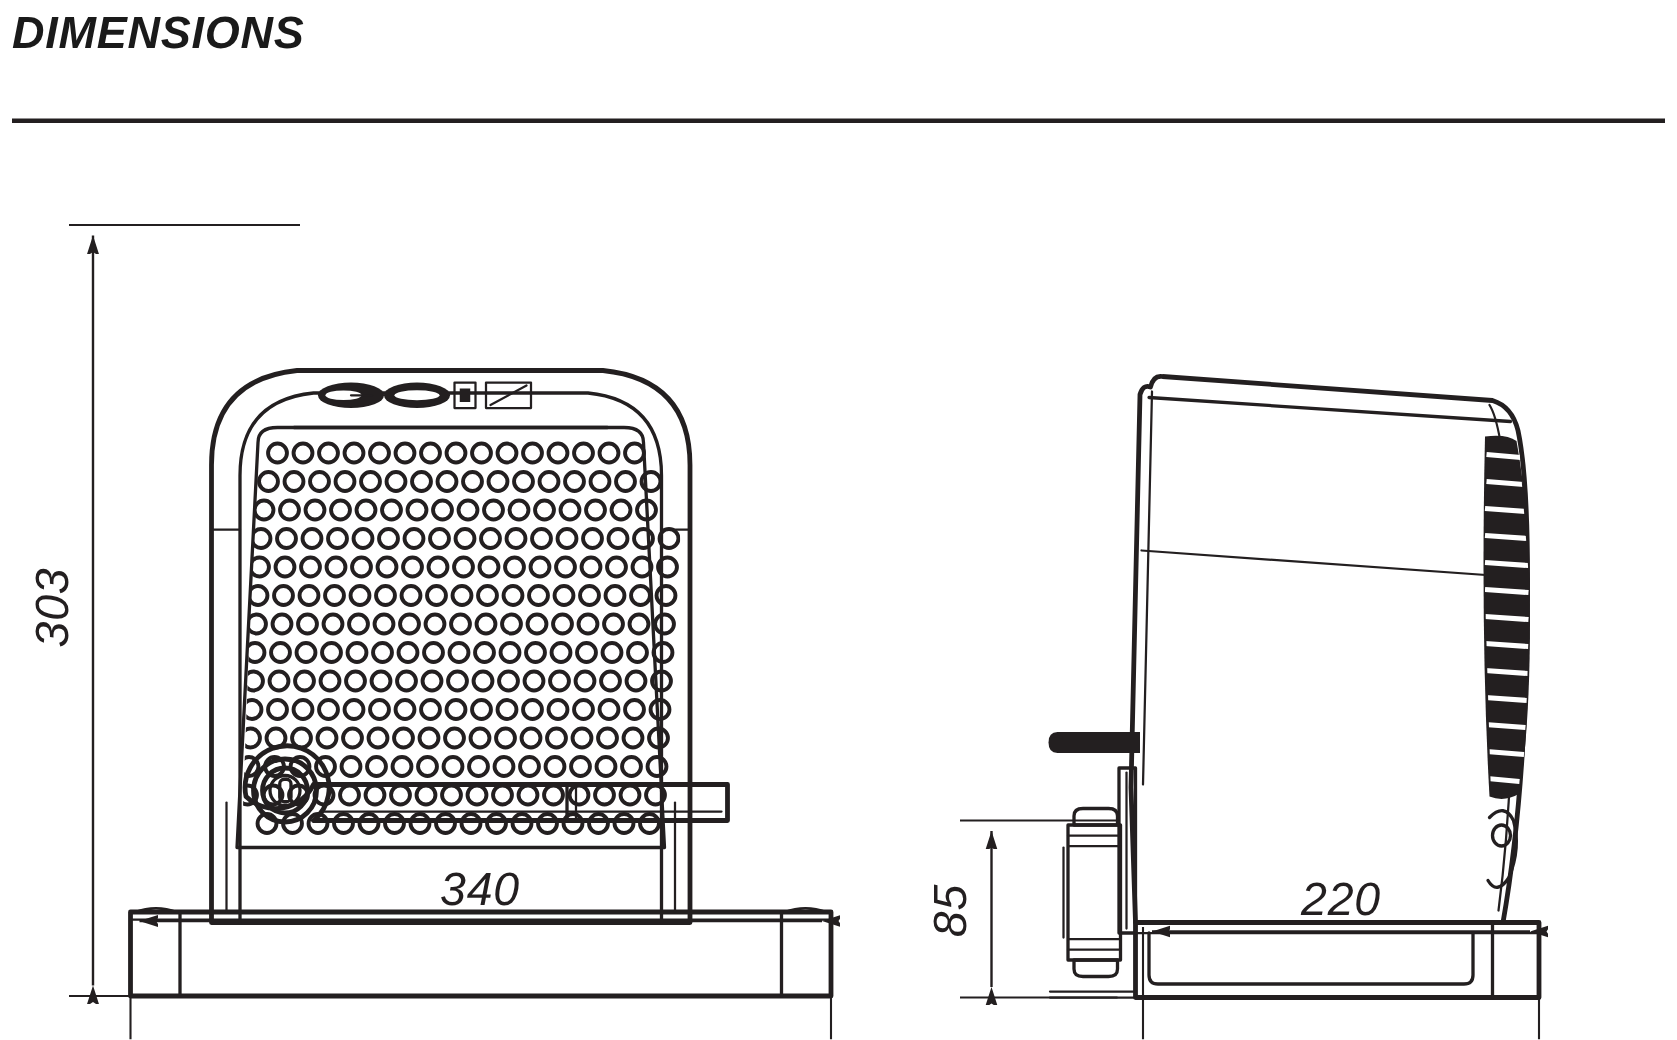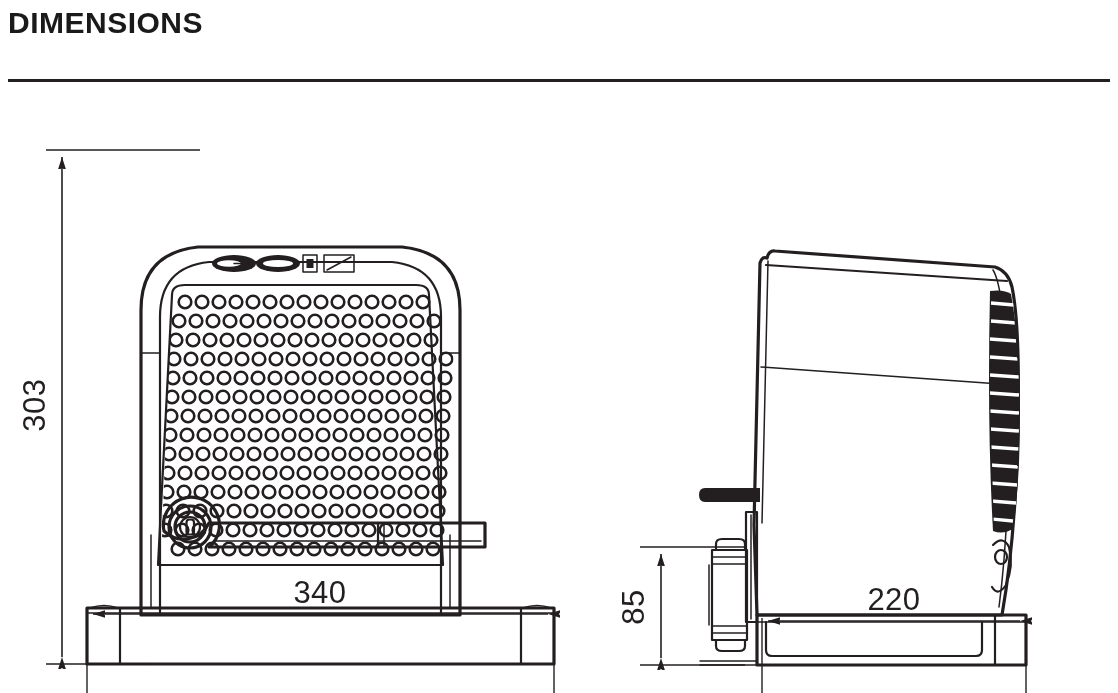--- a/index.html
+++ b/index.html
@@ -12,20 +12,21 @@
     width: 1118px;
     height: 693px;
     position: relative;
     overflow: hidden;
   }
   #page {
     position: relative;
     width: 936px;
     height: 693px;
     background: #ffffff;
+    font-style: italic;
   }
   .page-title {
     position: absolute;
     left: 8px;
     top: 6px;
     font-size: 30px;
     font-weight: bold;
     letter-spacing: 0.5px;
     color: #1a1a1a;
     font-family: "Liberation Sans", sans-serif;

